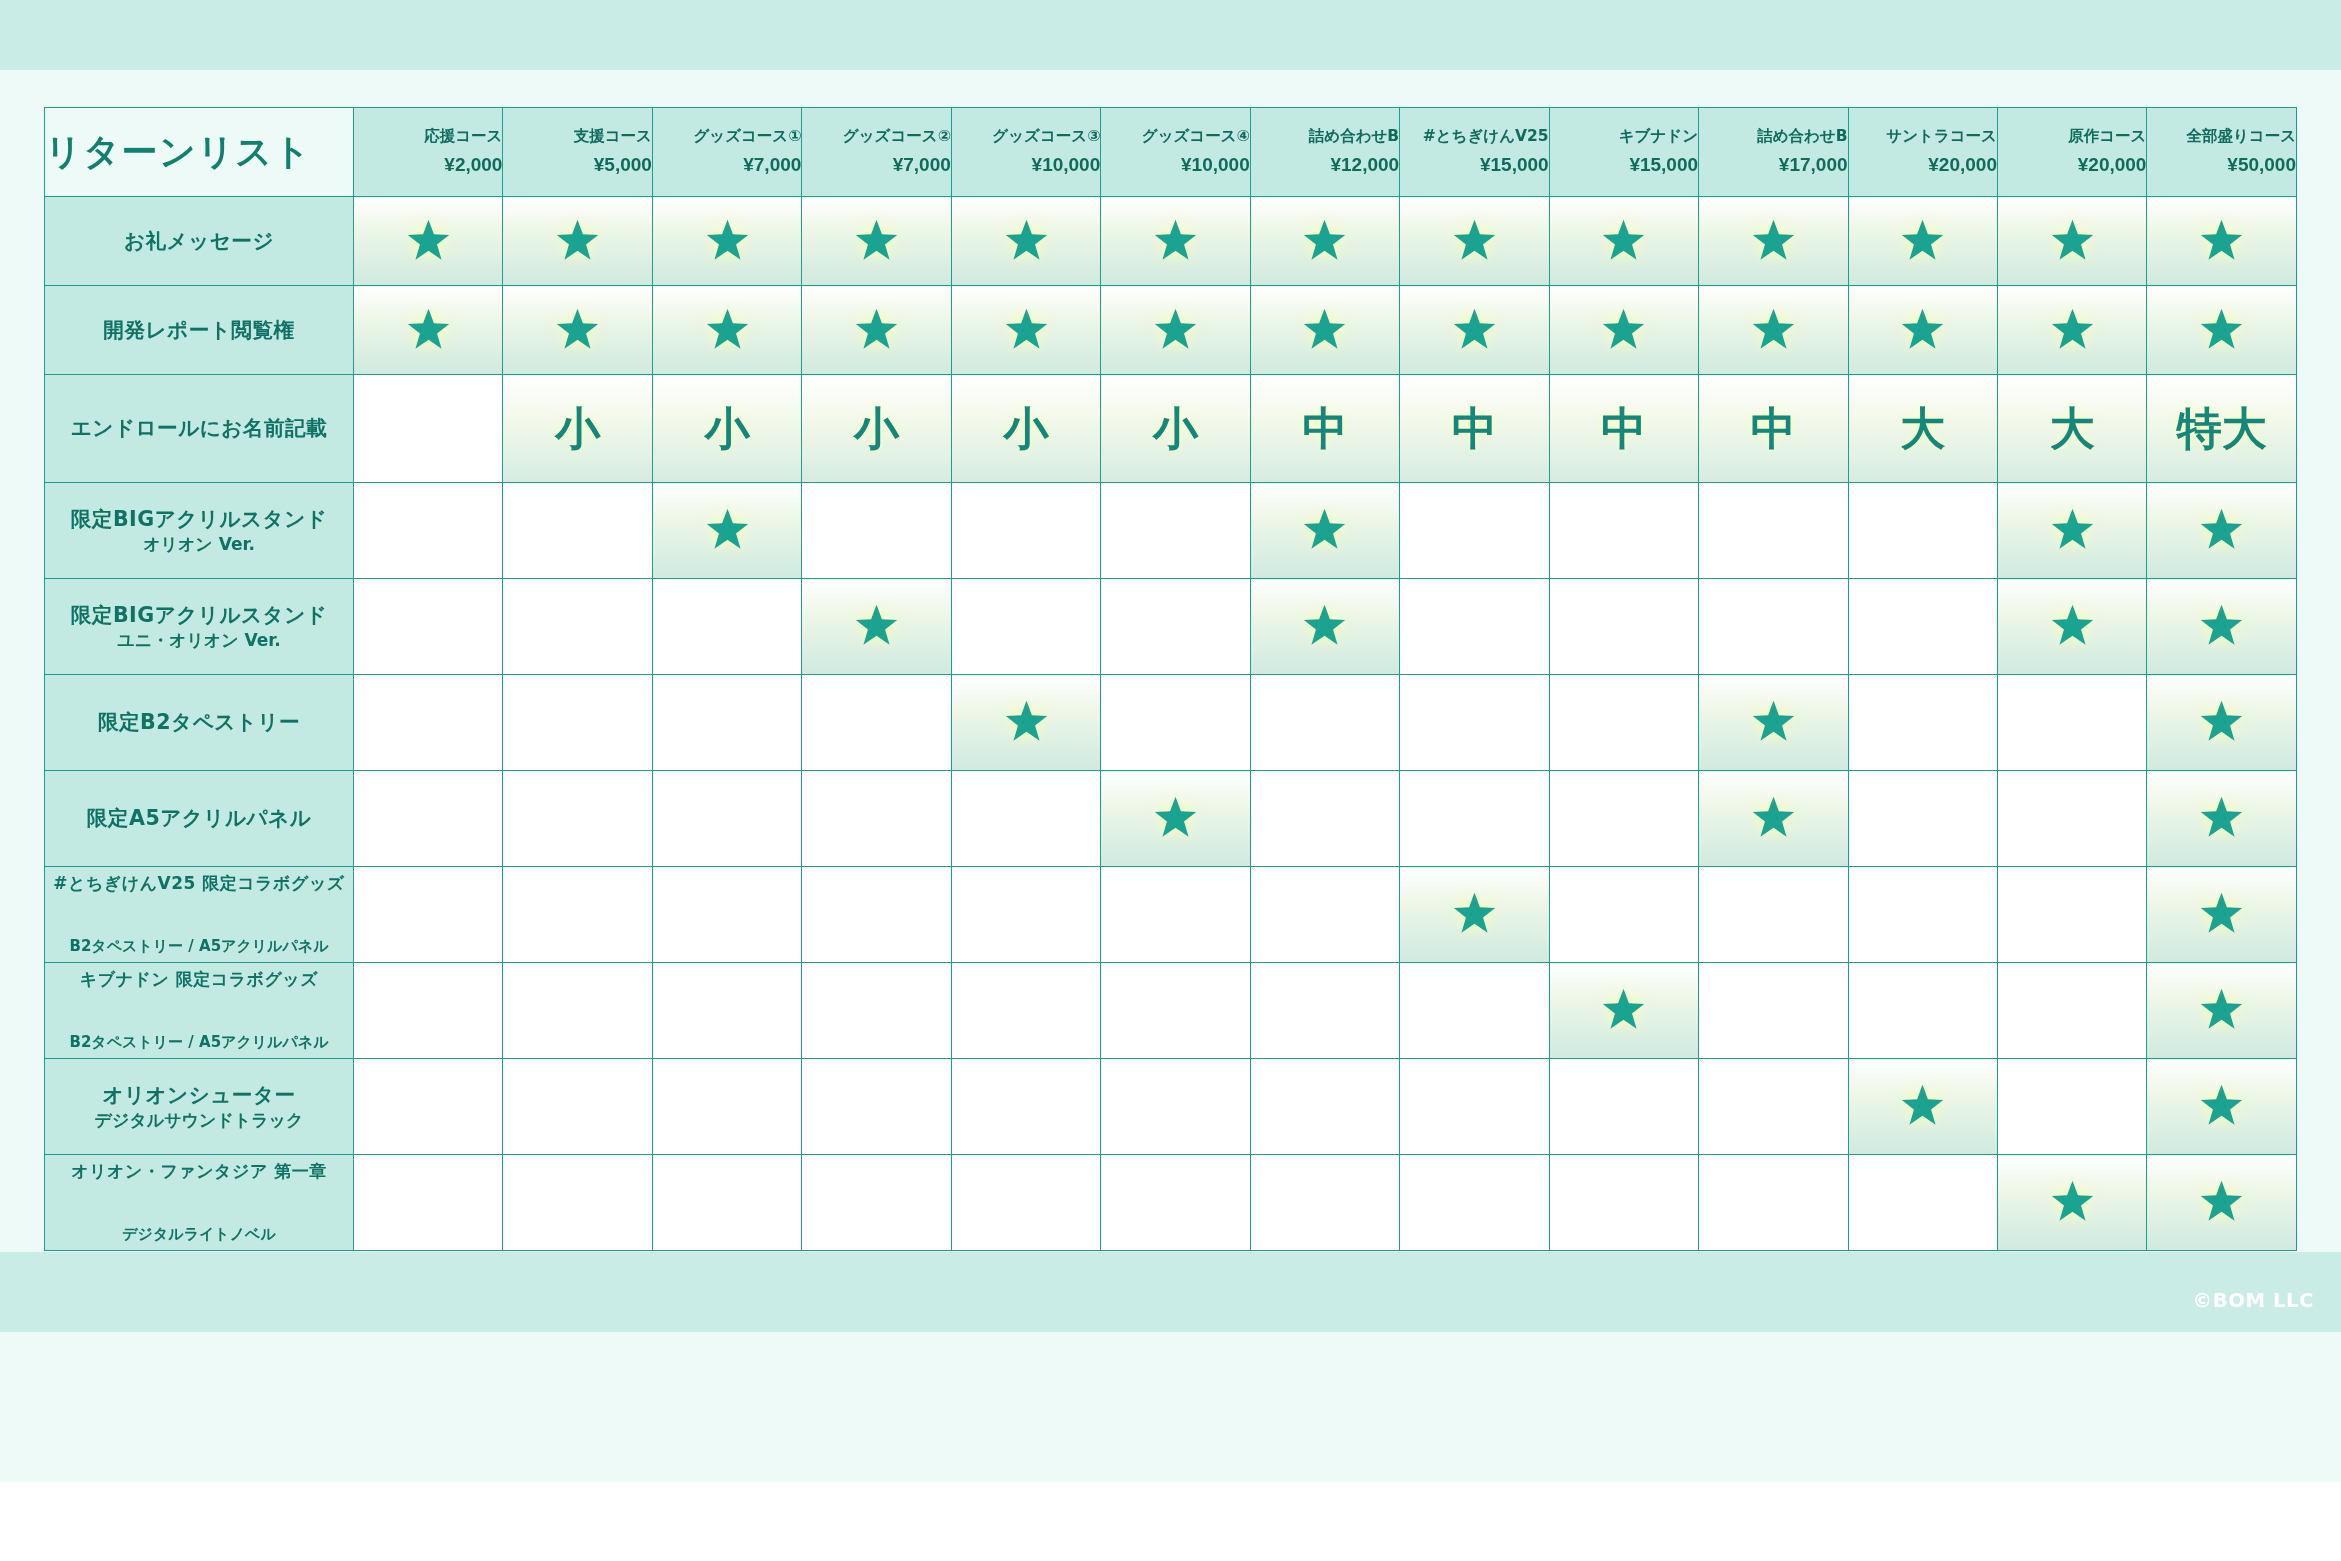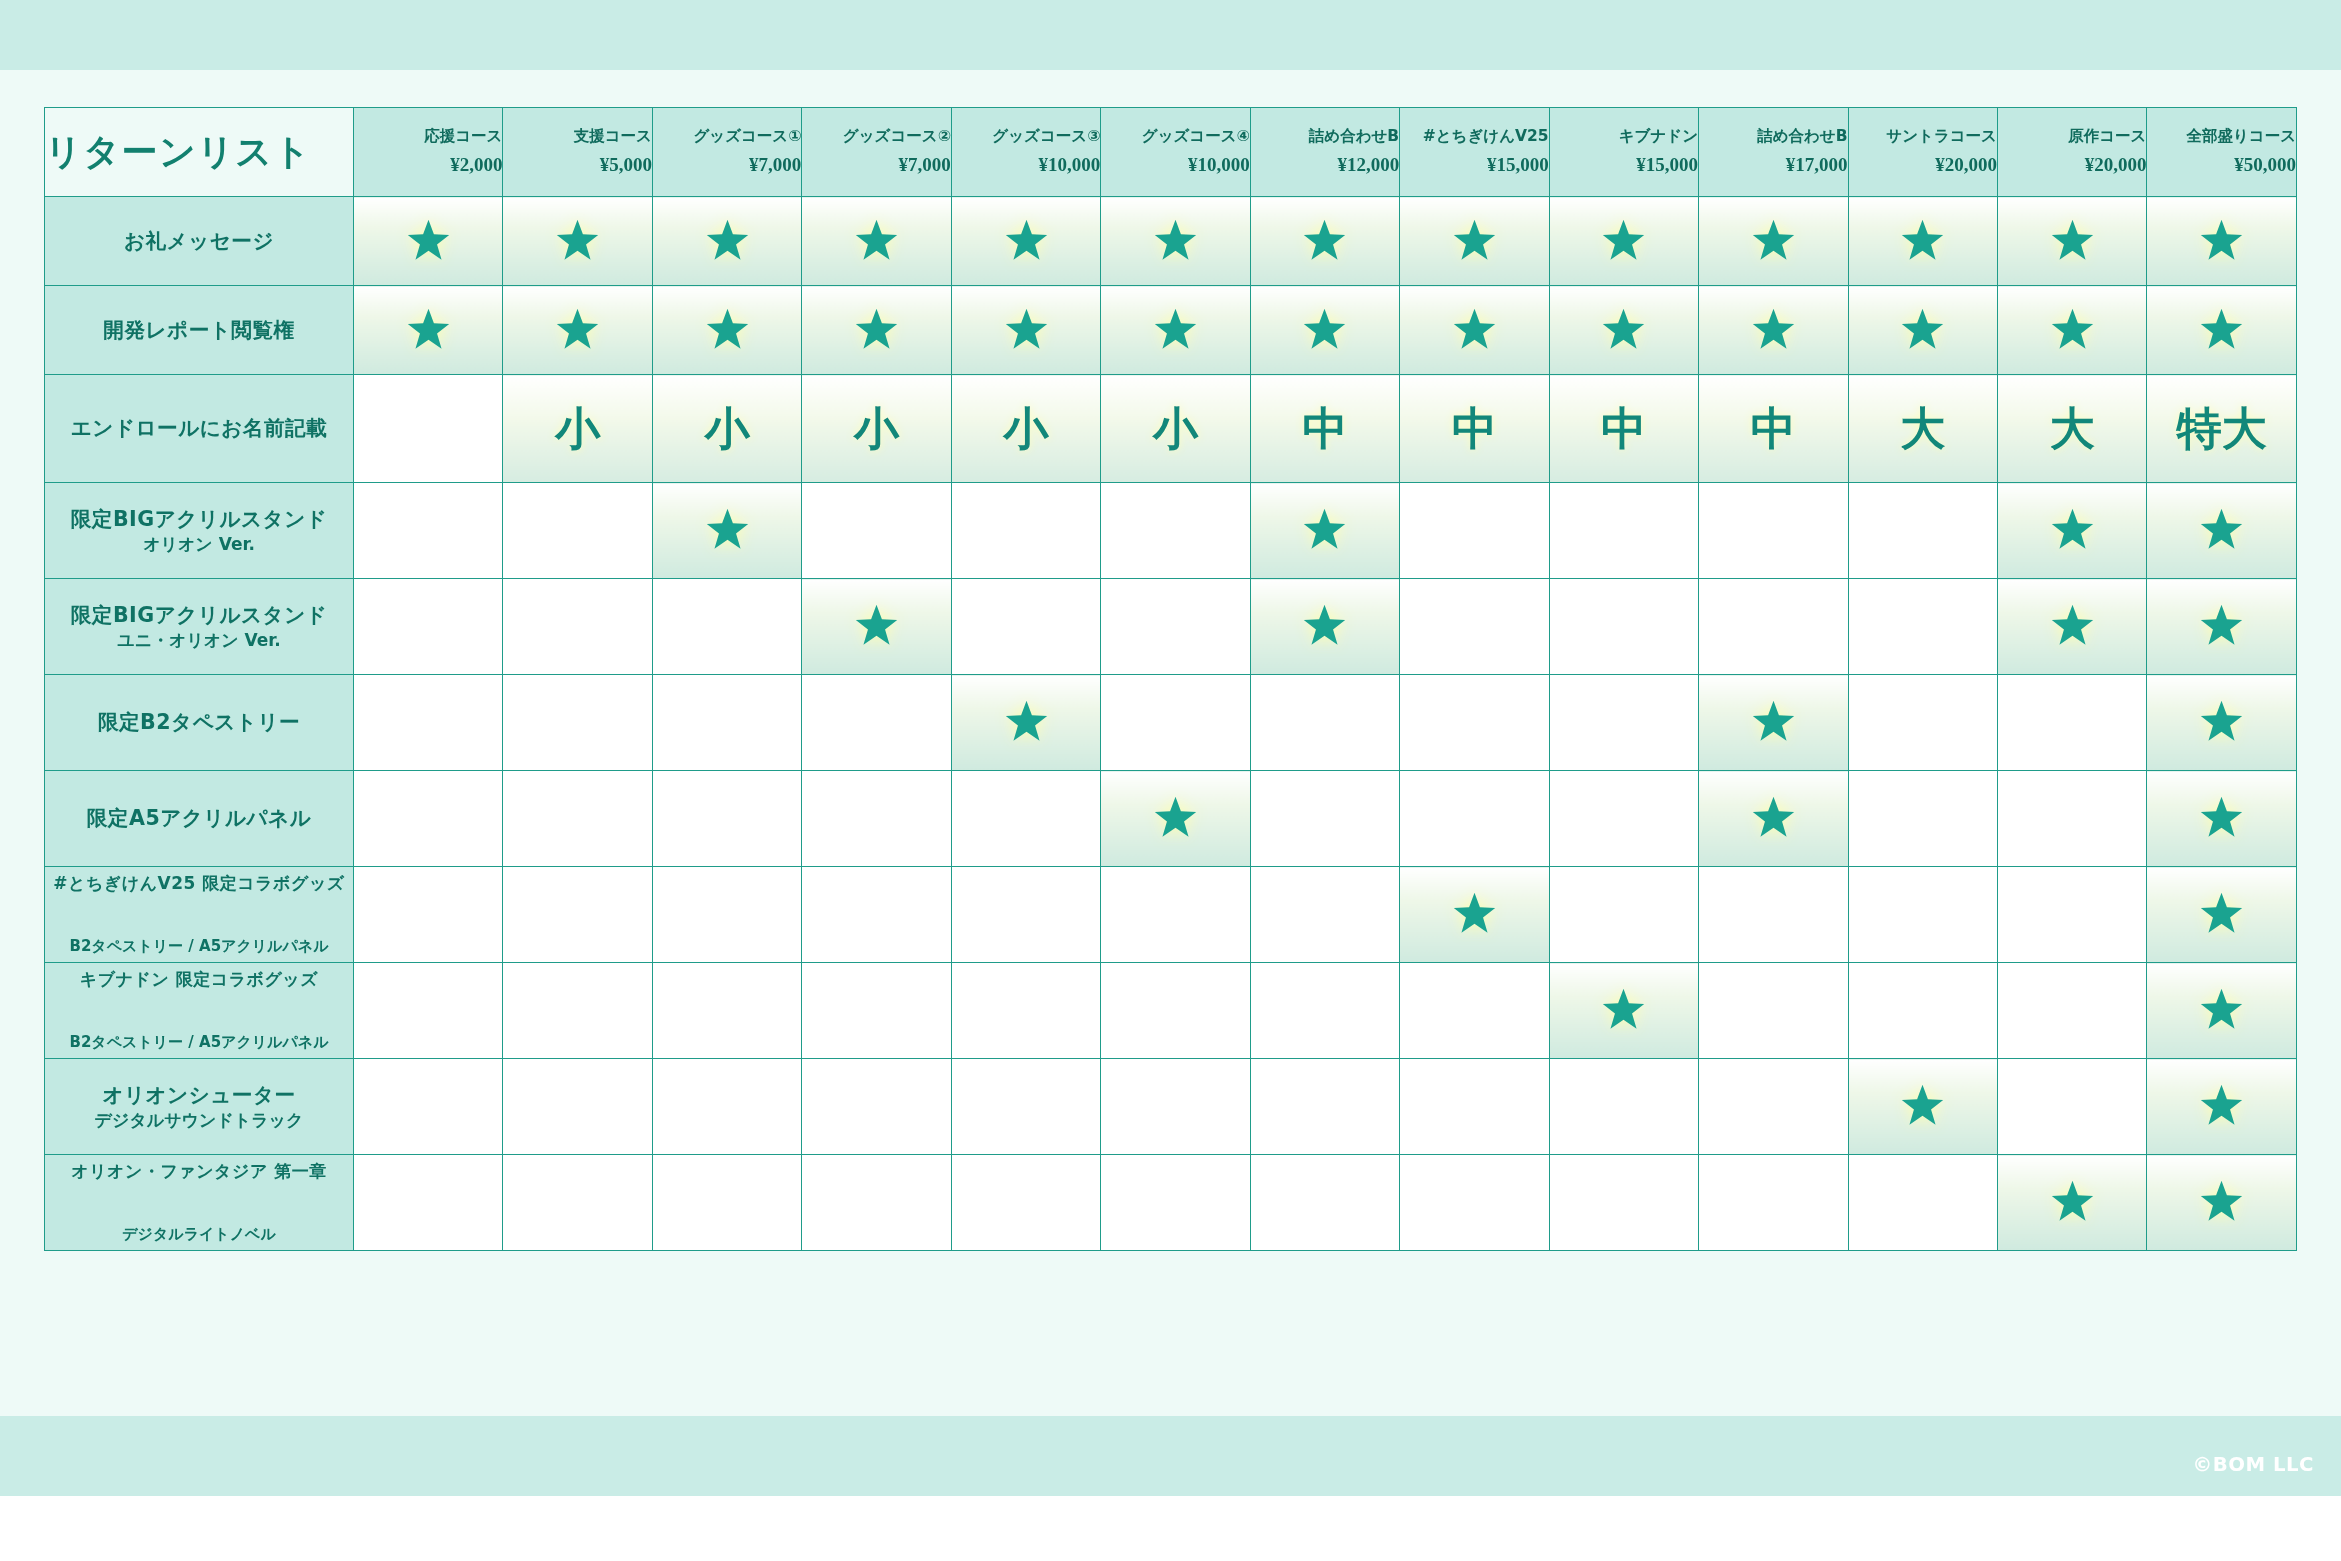--- a/index.html
+++ b/index.html
@@ -9,21 +9,21 @@
   }
   body {
     width: 2342px;
     height: 1562px;
     font-family: "Liberation Sans", sans-serif;
     overflow: hidden;
   }
   #page {
     position: relative;
     width: 2342px;
-    height: 1496px;
+    height: 1332px;
     background: #15803d;
     box-sizing: border-box;
   }
   
   .band {
     position: absolute;
     left: 0;
     width: 2342px;
     background: #c9ece6;
   }
@@ -102,21 +102,21 @@
   th.course-head .cname {
     display: block;
     font-family: "DejaVu Sans", sans-serif;
     font-weight: bold;
     font-size: 15.5px;
     letter-spacing: 0px;
     white-space: nowrap;
   }
   th.course-head .cprice {
     display: block;
-    font-family: Liberation Serif, serif;
+    font-family: Liberation Sans, sans-serif;
     font-weight: bold;
     font-size: 19px;
     margin-top: 4.7px;
     white-space: nowrap;
   }
   td.row-label {
     background: #c2e9e2;
     color: #0f7264;
     padding: 4.7px 8.4px;
     vertical-align: middle;

